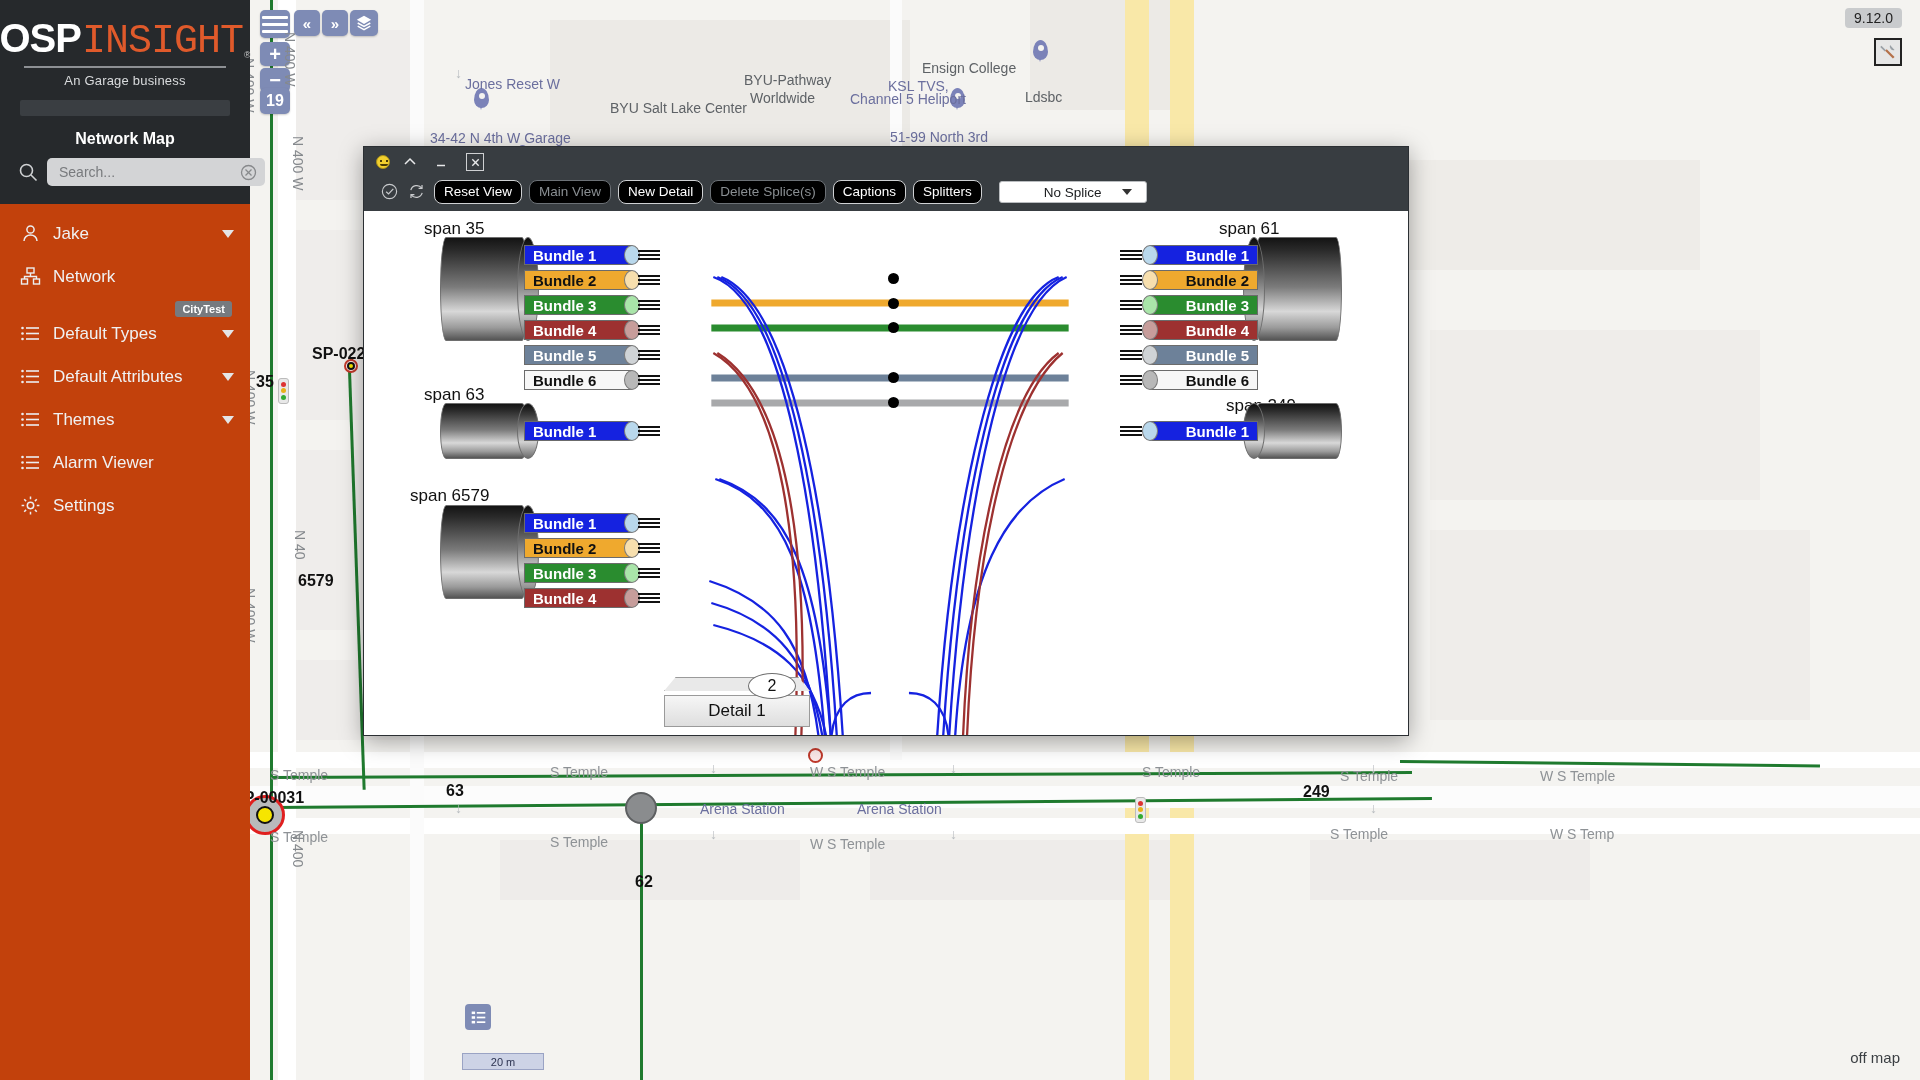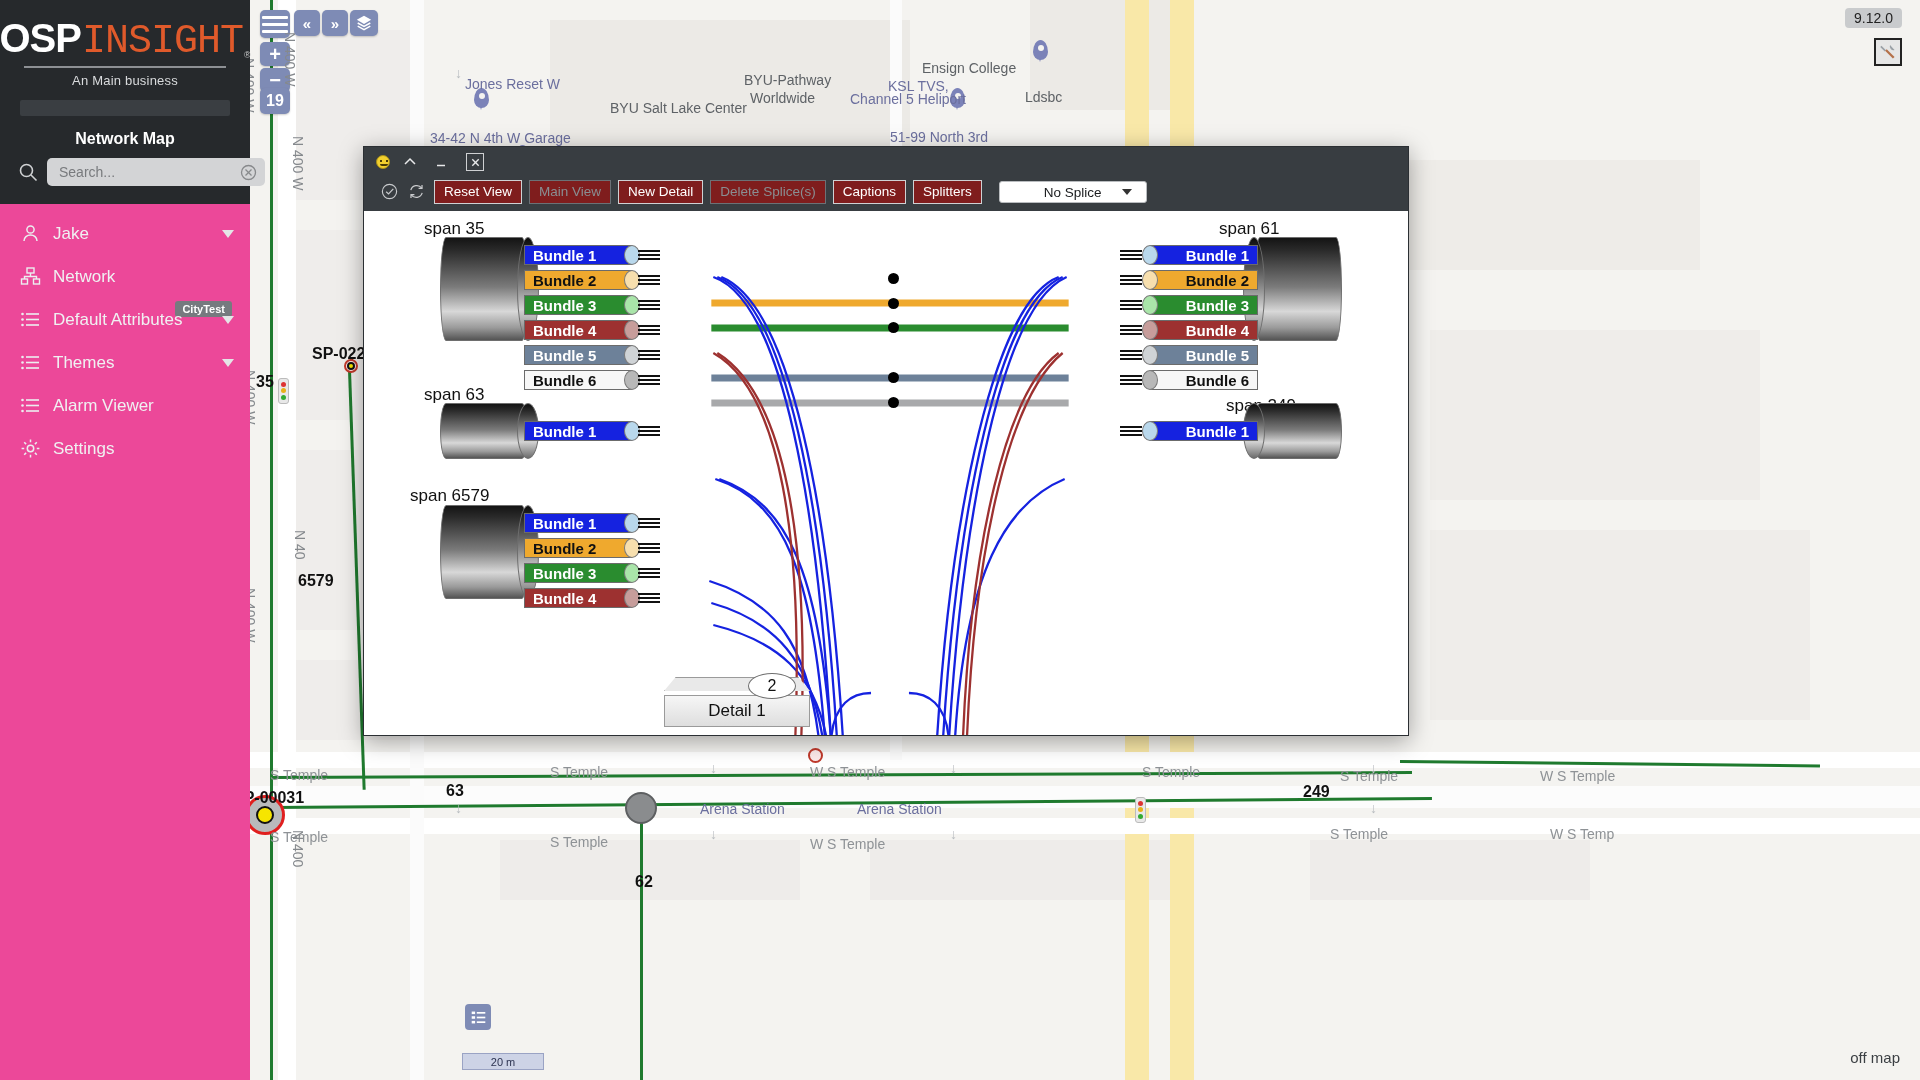--- a/index.html
+++ b/index.html
@@ -6,21 +6,21 @@
   html, body { width: 1920px; height: 1080px; overflow: hidden; }
   body {
     font-family: "Liberation Sans", sans-serif;
     background: #f2f1ee;
     position: relative;
   }
 
   
   #sidebar {
     position: absolute; left: 0; top: 0; width: 250px; height: 1080px;
-    background: #ec4899; color: #e9eaec; z-index: 40;
+    background: #c2410c; color: #e9eaec; z-index: 40;
   }
   #sidebar-head { background: #26292c; padding: 10px 14px 14px; }
   .logo-row { display: flex; align-items: baseline; justify-content: center; gap: 1px; padding-top: 6px; }
   .logo-osp {
     font-weight: bold; font-size: 40px; letter-spacing: -1px; color: #fff;
     font-family: "Liberation Sans", sans-serif; position: relative;
   }
   .logo-insight {
     font-size: 40px; letter-spacing: -1px; color: #e05a2b; font-weight: 300;
     font-family: Liberation Mono, monospace;
@@ -140,21 +140,21 @@
   .title-text .id { font-weight: bold; }
   .win-btn { width: 22px; height: 22px; display:flex; align-items:center; justify-content:center; cursor:pointer; color:#e8e9ea; }
   .win-btn.close { border: 1px solid #cfd1d3; width: 18px; height: 18px; margin-left: 5px; }
 
   .dlg-toolbar {
     background: #383d41; height: 34px; display: flex; align-items: center; gap: 7px;
     padding: 0 10px 4px 16px;
   }
   .tb-ico { width: 20px; height: 20px; cursor: pointer; }
   .tb-btn {
-    background: #7f1d1d; color: #fff; border: 1px solid #cfd1d3; border-radius: 0;
+    background: #000000; color: #fff; border: 1px solid #cfd1d3; border-radius: 8px;
     font-size: 13.5px; padding: 3px 9px; cursor: pointer;
     font-family: "Liberation Sans", sans-serif; line-height: 1.15;
   }
   .tb-btn.disabled { color: #898e92; border-color: #6c7176; cursor: default; }
   .tb-select {
     margin-left: 10px; background: #fff; border: 1px solid #b9bcbf; border-radius: 3px;
     width: 148px; height: 22px; display: flex; align-items: center; justify-content: center;
     position: relative; font-size: 13.5px; color: #1a1c1e; cursor: pointer;
   }
   .tb-select .arr { position: absolute; right: 14px; width:0;height:0;
@@ -219,21 +219,21 @@
 <body>
 
 <div id="sidebar">
   <div id="sidebar-head">
     <div class="logo-row">
       <span class="logo-osp">OSP</span>
       <span class="logo-insight">INSIGHT</span>
       <span class="logo-reg">®</span>
     </div>
     <div class="logo-rule"></div>
-    <div class="logo-sub">An Main business</div>
+    <div class="logo-sub">An Garage business</div>
     <div class="blank-bar"></div>
     <div class="netmap-title">Network Map</div>
     <div class="search-row">
       <span class="search-ico">
         <svg viewBox="0 0 20 20" width="20" height="20">
             <circle cx="8.5" cy="8.5" r="6" fill="none" stroke="#cfd1d3" stroke-width="1.6"></circle>
             <line x1="13" y1="13" x2="18.5" y2="18.5" stroke="#cfd1d3" stroke-width="1.6"></line>
           </svg>
       </span>
       <label class="search-box">
@@ -269,20 +269,36 @@
             <rect x="1.5" y="13" width="6" height="5" fill="none" stroke="#eceef0" stroke-width="1.4"></rect>
             <rect x="13.5" y="13" width="6" height="5" fill="none" stroke="#eceef0" stroke-width="1.4"></rect>
             <path d="M10.5 7v3.5M4.5 13v-2.5h12V13" fill="none" stroke="#eceef0" stroke-width="1.4"></path>
           </svg>
         </span>
         <span class="nav-label">Network</span>
       </div>
       <span class="citytest">CityTest</span>
     </div>
 
+    <div class="nav-item" style="margin-top:14px;">
+      <span class="nav-ico">
+        <svg viewBox="0 0 21 21" width="21" height="21">
+            <g fill="#eceef0">
+              <circle cx="2.5" cy="5" r="1.3"></circle>
+              <circle cx="2.5" cy="10.5" r="1.3"></circle>
+              <circle cx="2.5" cy="16" r="1.3"></circle>
+              <rect x="6" y="4.2" width="13" height="1.6"></rect>
+              <rect x="6" y="9.7" width="13" height="1.6"></rect>
+              <rect x="6" y="15.2" width="13" height="1.6"></rect>
+            </g>
+          </svg>
+      </span>
+      <span class="nav-label">Default Types</span>
+      <span class="caret"></span>
+    </div>
 
     <div class="nav-item">
       <span class="nav-ico">
         <svg viewBox="0 0 21 21" width="21" height="21">
             <g fill="#eceef0">
               <circle cx="2.5" cy="5" r="1.3"></circle>
               <circle cx="2.5" cy="10.5" r="1.3"></circle>
               <circle cx="2.5" cy="16" r="1.3"></circle>
               <rect x="6" y="4.2" width="13" height="1.6"></rect>
               <rect x="6" y="9.7" width="13" height="1.6"></rect>

